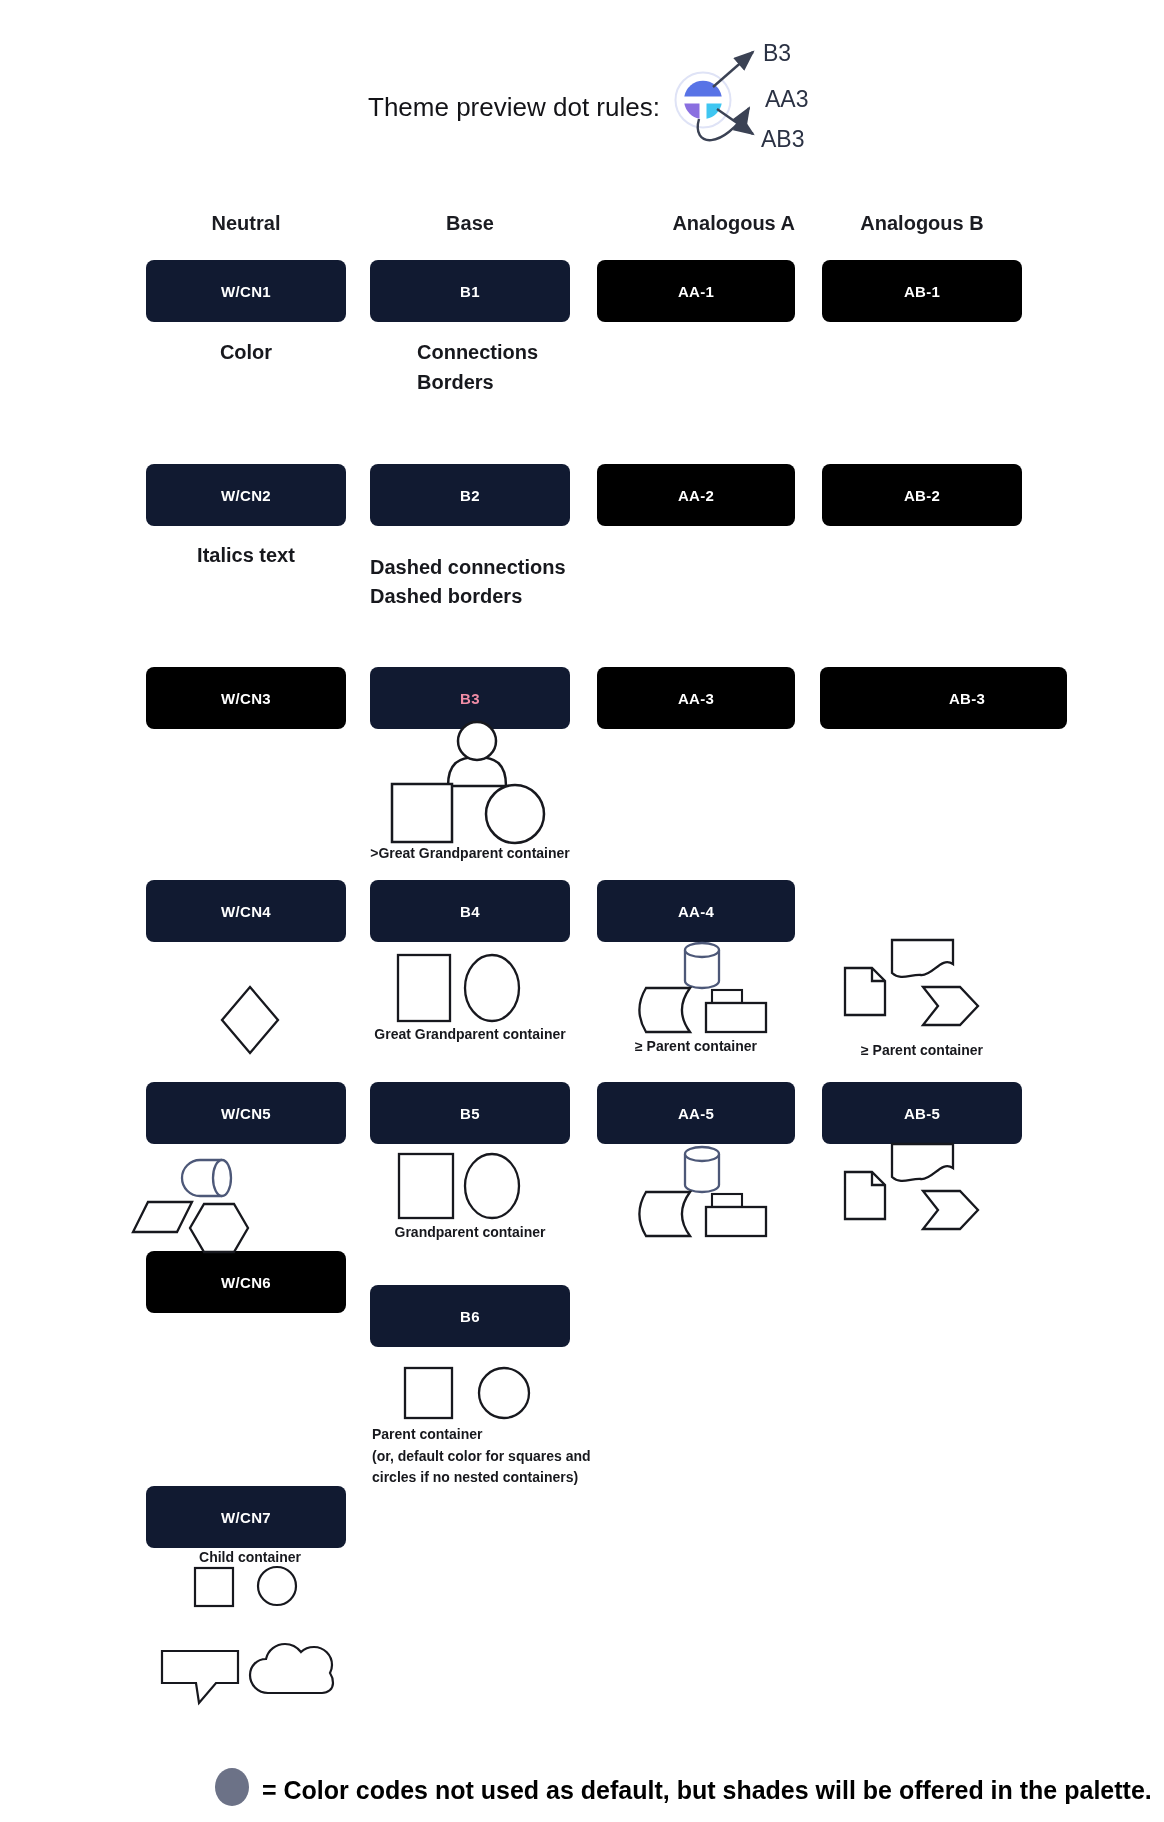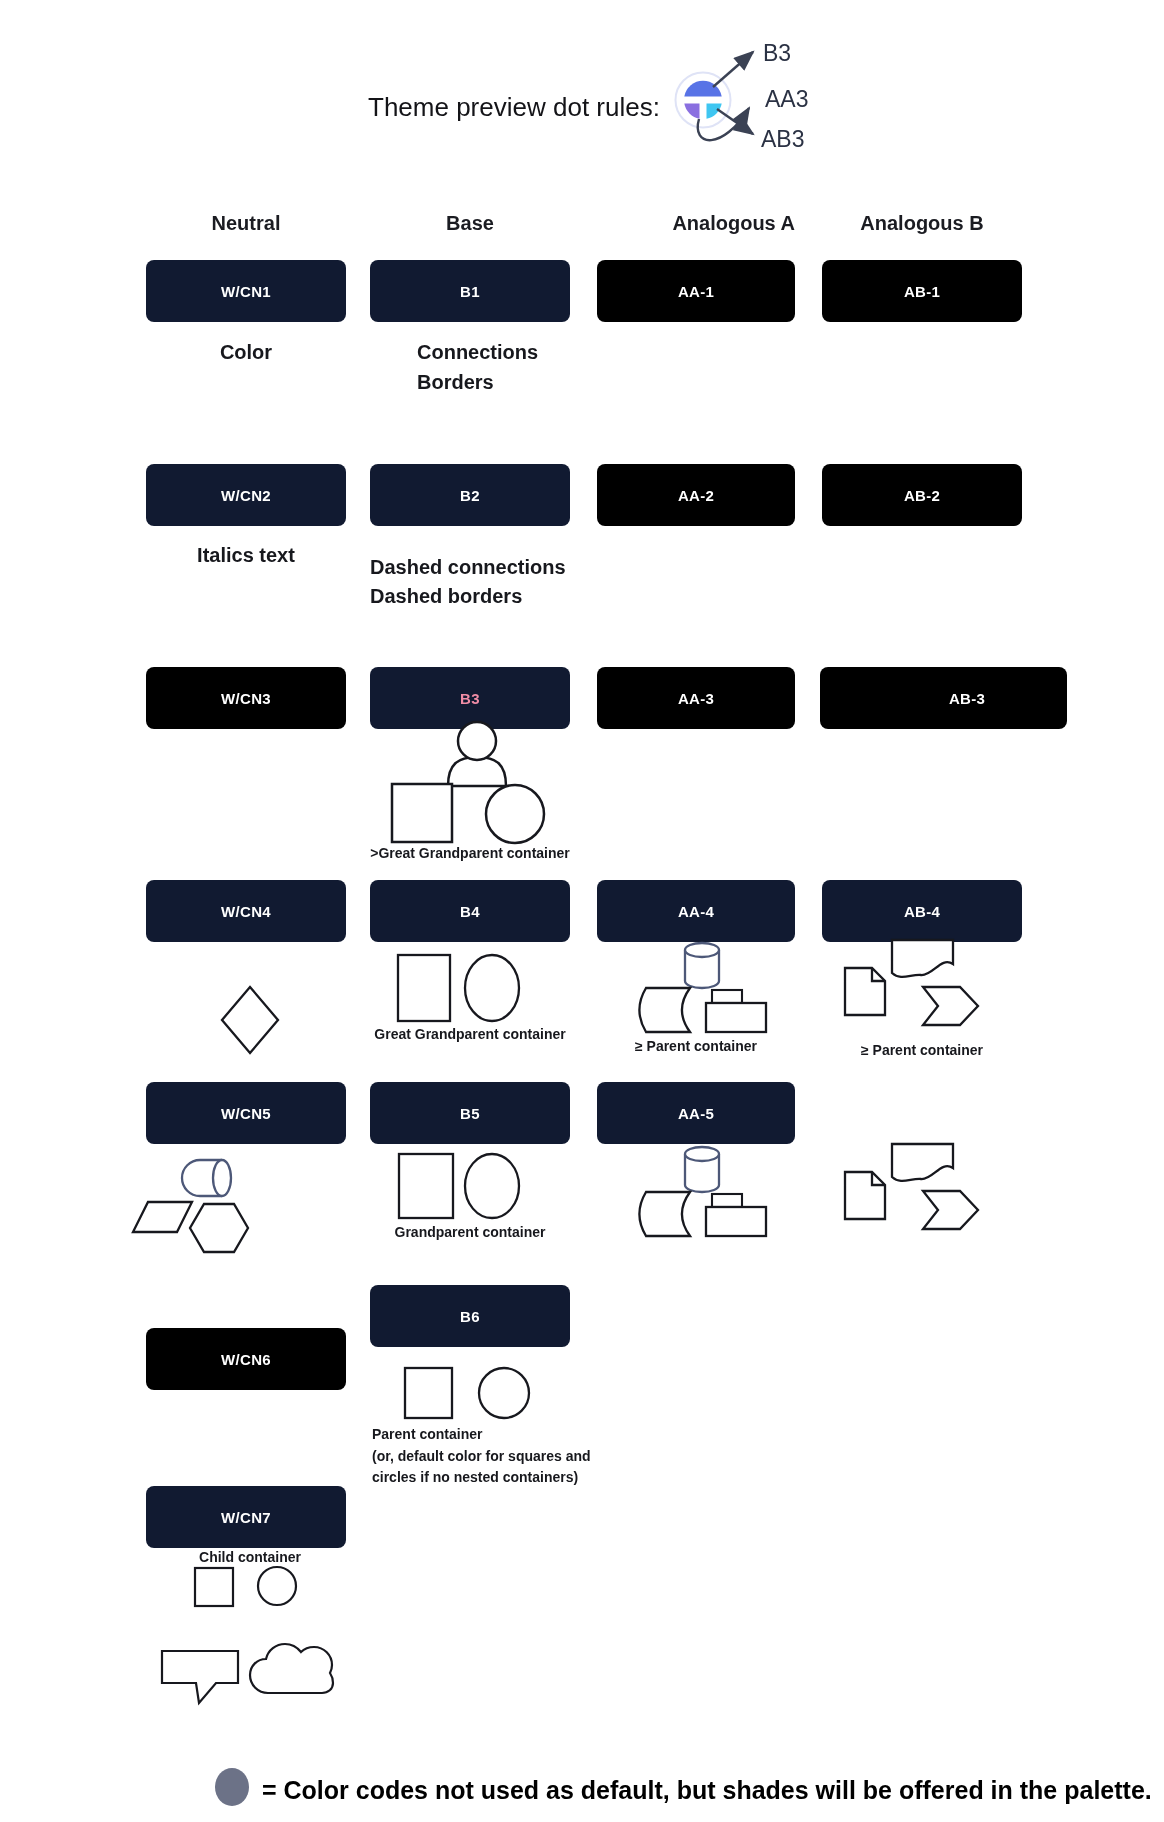--- a/index.html
+++ b/index.html
@@ -49,27 +49,27 @@
   <div class="swatch gray" style="left:822px;top:464px;">AB-2</div>
 
   <div class="swatch gray" style="left:146px;top:667px;">W/CN3</div>
   <div class="swatch dark pink-text" style="left:370px;top:667px;">B3</div>
   <div class="swatch gray" style="left:597px;top:667px;width:198px;">AA-3</div>
   <div class="swatch gray" style="left:820px;top:667px;padding-left:47px;">AB-3</div>
 
   <div class="swatch dark" style="left:146px;top:880px;">W/CN4</div>
   <div class="swatch dark" style="left:370px;top:880px;">B4</div>
   <div class="swatch dark" style="left:597px;top:880px;width:198px;">AA-4</div>
-  <div class="swatch dark" style="left:822px;top:880px;">AB-4</div>
 
   <div class="swatch dark" style="left:146px;top:1082px;">W/CN5</div>
   <div class="swatch dark" style="left:370px;top:1082px;">B5</div>
   <div class="swatch dark" style="left:597px;top:1082px;width:198px;">AA-5</div>
+  <div class="swatch dark" style="left:822px;top:1082px;">AB-5</div>
 
-  <div class="swatch gray" style="left:146px;top:1328px;">W/CN6</div>
+  <div class="swatch gray" style="left:146px;top:1251px;">W/CN6</div>
   <div class="swatch dark" style="left:370px;top:1285px;">B6</div>
 
   <div class="swatch dark" style="left:146px;top:1486px;">W/CN7</div>
 
   <div class="note tcenter" style="left:146px;top:341px;width:200px;">Color</div>
   <div class="note" style="left:417px;top:341px;">Connections</div>
   <div class="note" style="left:417px;top:371px;">Borders</div>
   <div class="note tcenter" style="left:146px;top:544px;width:200px;">Italics text</div>
   <div class="note" style="left:370px;top:556px;">Dashed connections</div>
   <div class="note" style="left:370px;top:585px;">Dashed borders</div>

